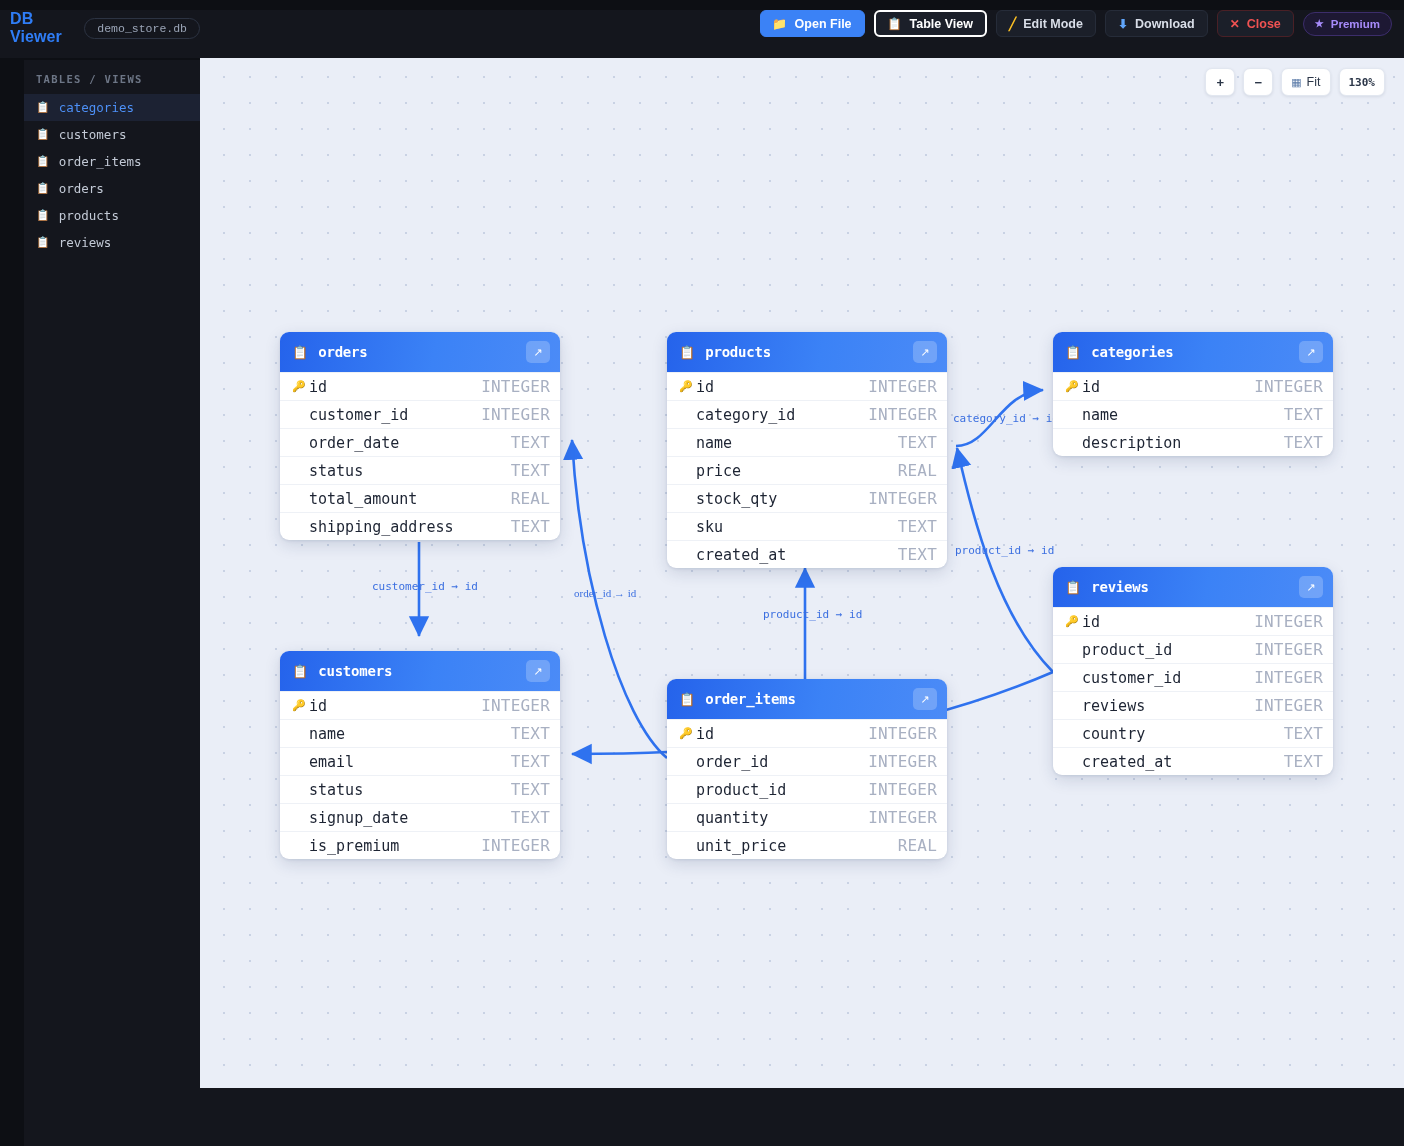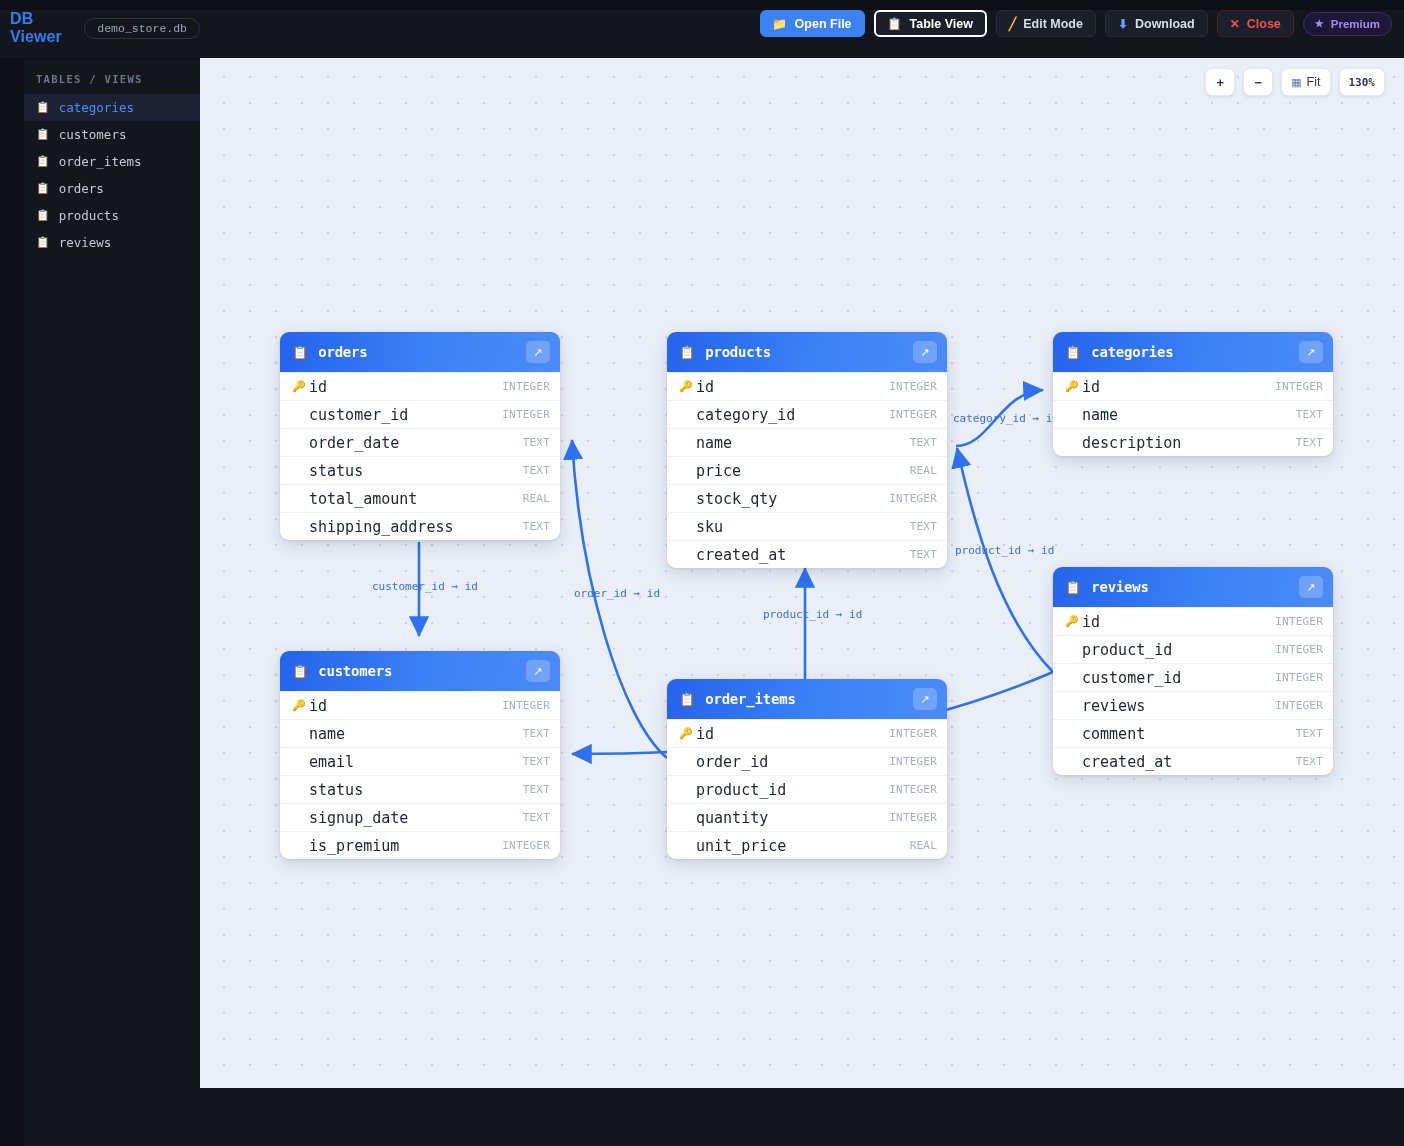--- a/index.html
+++ b/index.html
@@ -107,21 +107,21 @@
     display:flex; align-items:center; justify-content:center;
     font-size:11px; cursor:pointer;
   }
   .col {
     display:flex; align-items:center; height:28px; padding:0 10px 0 12px;
     border-top:1px solid #eef1f6; font-family:"DejaVu Sans Mono", monospace;
   }
   .col:first-of-type { border-top:none; }
   .col-key { width:17px; font-size:11px; line-height:1; flex-shrink:0; }
   .col-name { color:#1d2433; font-size:15px; }
-  .col-type { margin-left:auto; color:#a8b0c2; font-size:11px; letter-spacing:.2px;text-align:center; }
+  .col-type { margin-left:auto; color:#a8b0c2; font-size:16px; letter-spacing:.2px;text-align:center; }
 
   
   .edges { position:absolute; left:0; top:0; width:1204px; height:1030px; z-index:10; pointer-events:none; }
   .elabel {
     position:absolute; color:#3b6fe0; font-size:11px;
     font-family:"DejaVu Sans Mono", monospace; white-space:nowrap; z-index:15;
   }
 </style>
 </head>
 <body>
@@ -220,21 +220,21 @@
 
       <path d="M 756,388 C 790,388 800,334 843,332" fill="none" stroke="#2f72ef" stroke-width="2.6" marker-end="url(#ah)"></path>
 
       <path d="M 853,614 C 800,560 775,470 757,390" fill="none" stroke="#2f72ef" stroke-width="2.6" marker-end="url(#ah)"></path>
 
       <path d="M 853,614 C 700,680 540,696 372,696" fill="none" stroke="#2f72ef" stroke-width="2.6" marker-end="url(#ah)"></path>
     </svg>
 
     <div id="edge-labels">
         <div class="elabel" style="left: 172px; top: 522px;">customer_id → id</div>
-        <div class="elabel" style="left: 374px; top: 529px;">order_id → id</div>
+        <div class="elabel" style="left: 374px; top: 529px; font-family: Liberation Serif, serif;">order_id → id</div>
         <div class="elabel" style="left: 563px; top: 550px;">product_id → id</div>
         <div class="elabel" style="left: 753px; top: 354px;">category_id → id</div>
         <div class="elabel" style="left: 755px; top: 486px;">product_id → id</div>
       </div>
     <div id="nodes">
         <div class="node" style="left: 80px; top: 274px; width: 280px;">
           <div class="node-head">
             <span class="doc">📋</span>
             <span class="node-title">orders</span>
             <div class="node-exp">↗</div>
@@ -355,21 +355,21 @@
             <span class="col-name">customer_id</span>
             <span class="col-type">INTEGER</span>
           </div>
           <div class="col">
             <span class="col-key"></span>
             <span class="col-name">reviews</span>
             <span class="col-type">INTEGER</span>
           </div>
           <div class="col">
             <span class="col-key"></span>
-            <span class="col-name">comment</span>
+            <span class="col-name">country</span>
             <span class="col-type">TEXT</span>
           </div>
           <div class="col">
             <span class="col-key"></span>
             <span class="col-name">created_at</span>
             <span class="col-type">TEXT</span>
           </div>
         </div>
         <div class="node" style="left: 80px; top: 593px; width: 280px;">
           <div class="node-head">

